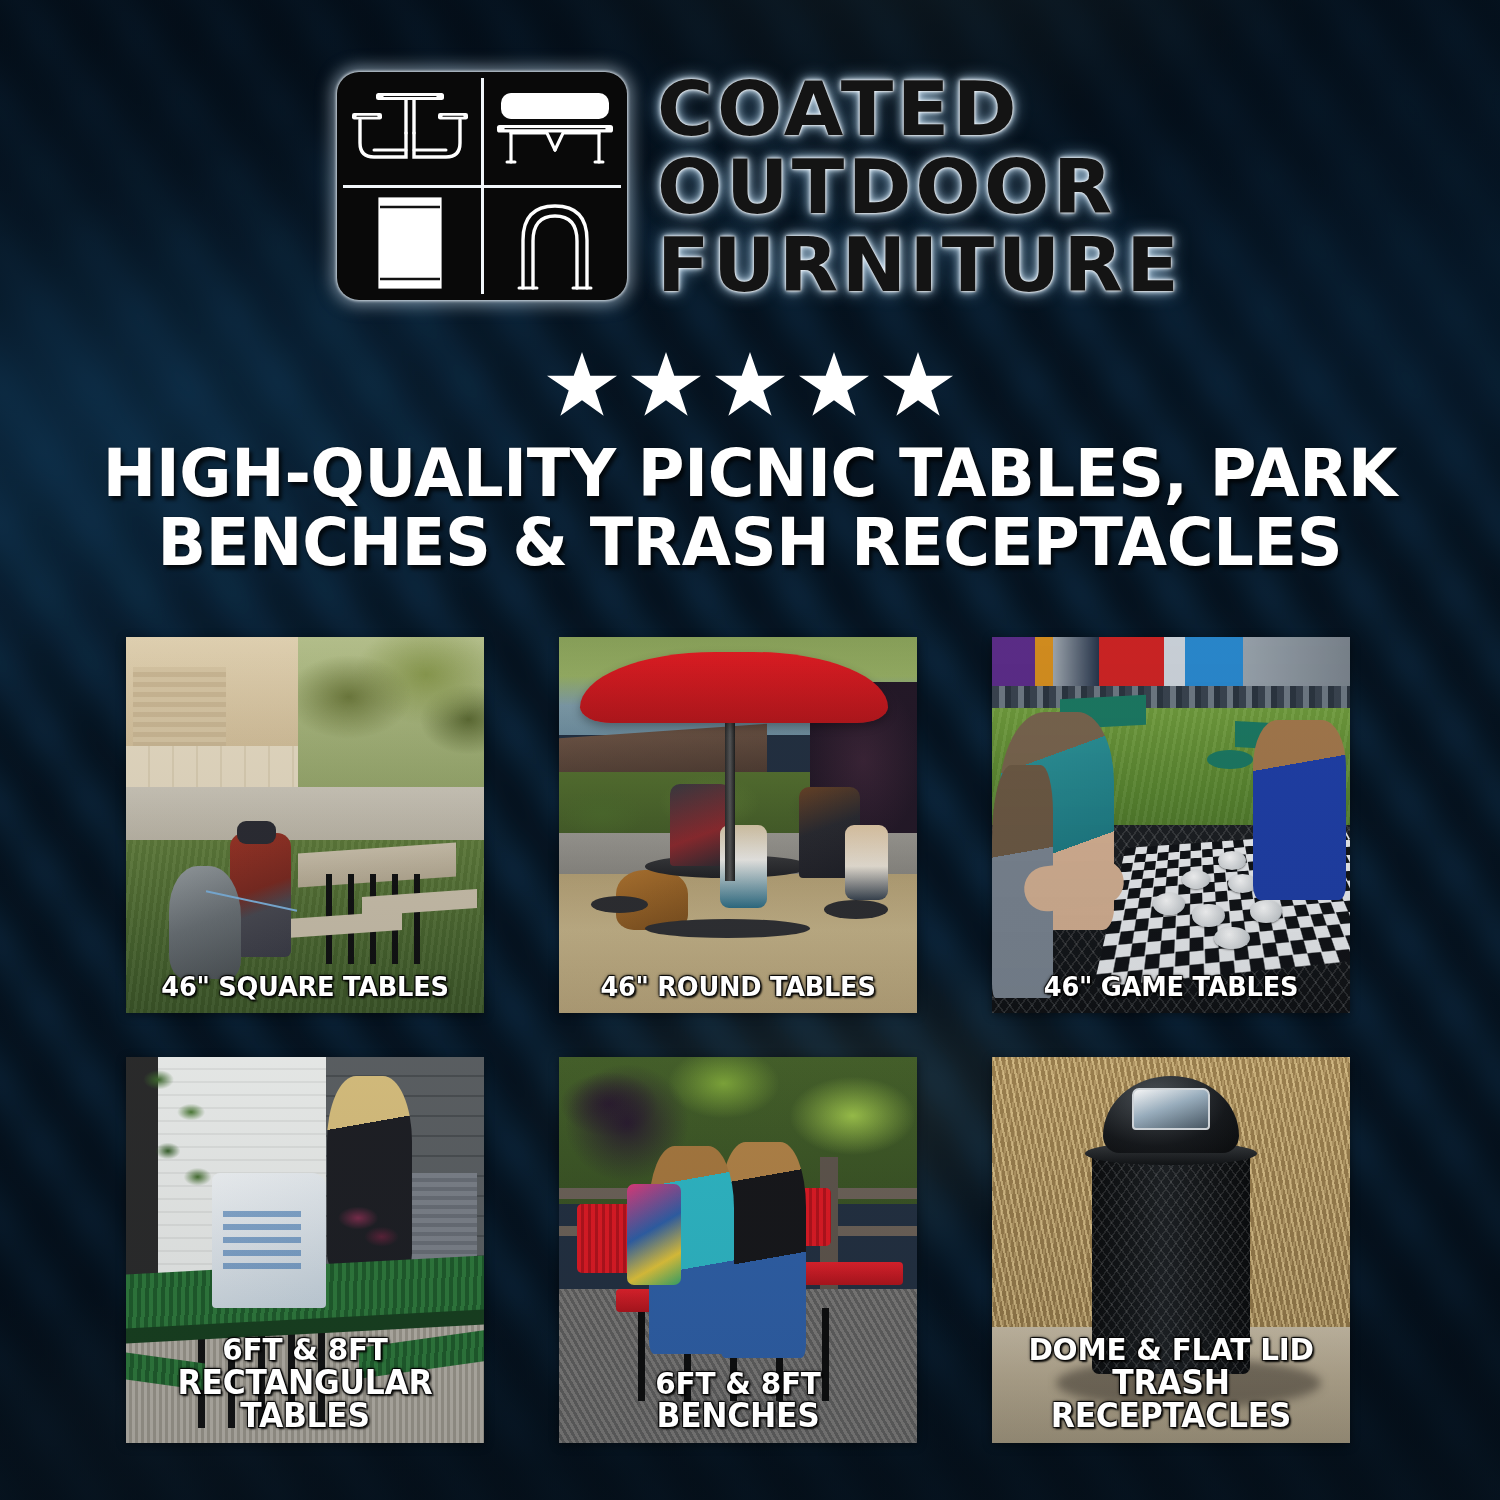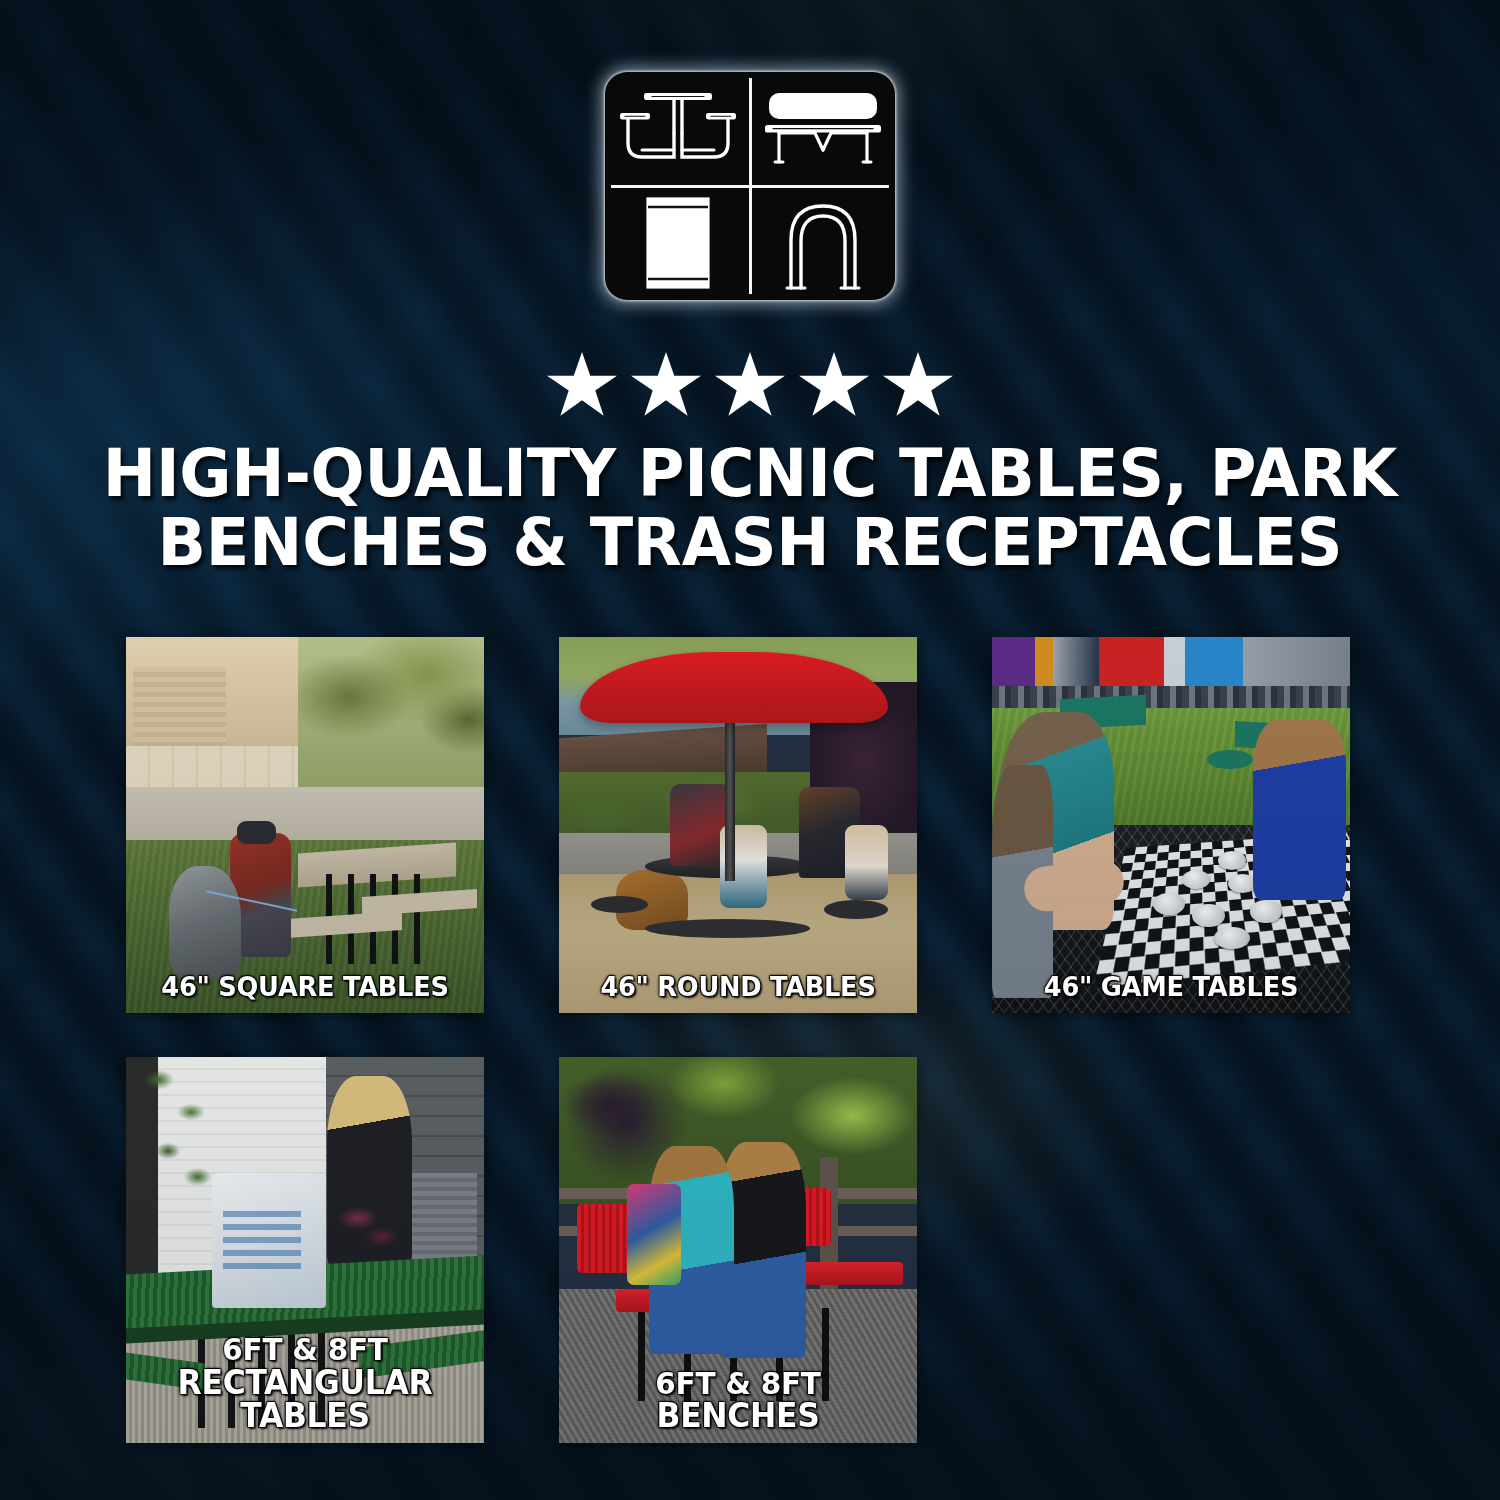--- a/index.html
+++ b/index.html
@@ -341,20 +341,25 @@
           <g fill="none" stroke="#ffffff" stroke-width="3.4" stroke-linecap="round">
             <path d="M16 94 V46 Q16 12 48 12 Q80 12 80 46 V94"></path>
             <path d="M26 94 V47 Q26 22 48 22 Q70 22 70 47 V94"></path>
             <line x1="12" y1="94" x2="30" y2="94" stroke-width="3"></line>
             <line x1="66" y1="94" x2="84" y2="94" stroke-width="3"></line>
           </g>
         </svg>
       </div>
     </div>
 
+    <div id="logo-words">
+      <div class="logo-line l1">COATED</div>
+      <div class="logo-line l2">OUTDOOR</div>
+      <div class="logo-line l3">FURNITURE</div>
+    </div>
   </div>
 
   <div id="stars">
     <div class="star"></div>
     <div class="star"></div>
     <div class="star"></div>
     <div class="star"></div>
     <div class="star"></div>
   </div>
 
@@ -485,15 +490,32 @@
         <div class="obj t5-boy1"></div>
         <div class="obj t5-pack"></div>
         <div class="tint"></div>
       </div>
       <div class="caption cap-r2">
         <span class="c1">6FT &amp; 8FT</span>
         <span class="c2">BENCHES</span>
       </div>
     </div>
 
+    <div class="tile">
+      <div class="photo">
+        <div class="obj t6-sky"></div>
+        <div class="obj t6-grass"></div>
+        <div class="obj t6-path"></div>
+        <div class="obj t6-shadow"></div>
+        <div class="obj t6-body"></div>
+        <div class="obj t6-rim"></div>
+        <div class="obj t6-dome"></div>
+        <div class="obj t6-slot"></div>
+        <div class="tint"></div>
+      </div>
+      <div class="caption cap-r2">
+        <span class="c1">DOME &amp; FLAT LID</span>
+        <span class="c2">TRASH RECEPTACLES</span>
+      </div>
+    </div>
 
   </div>
 </div>
 
 </body></html>

